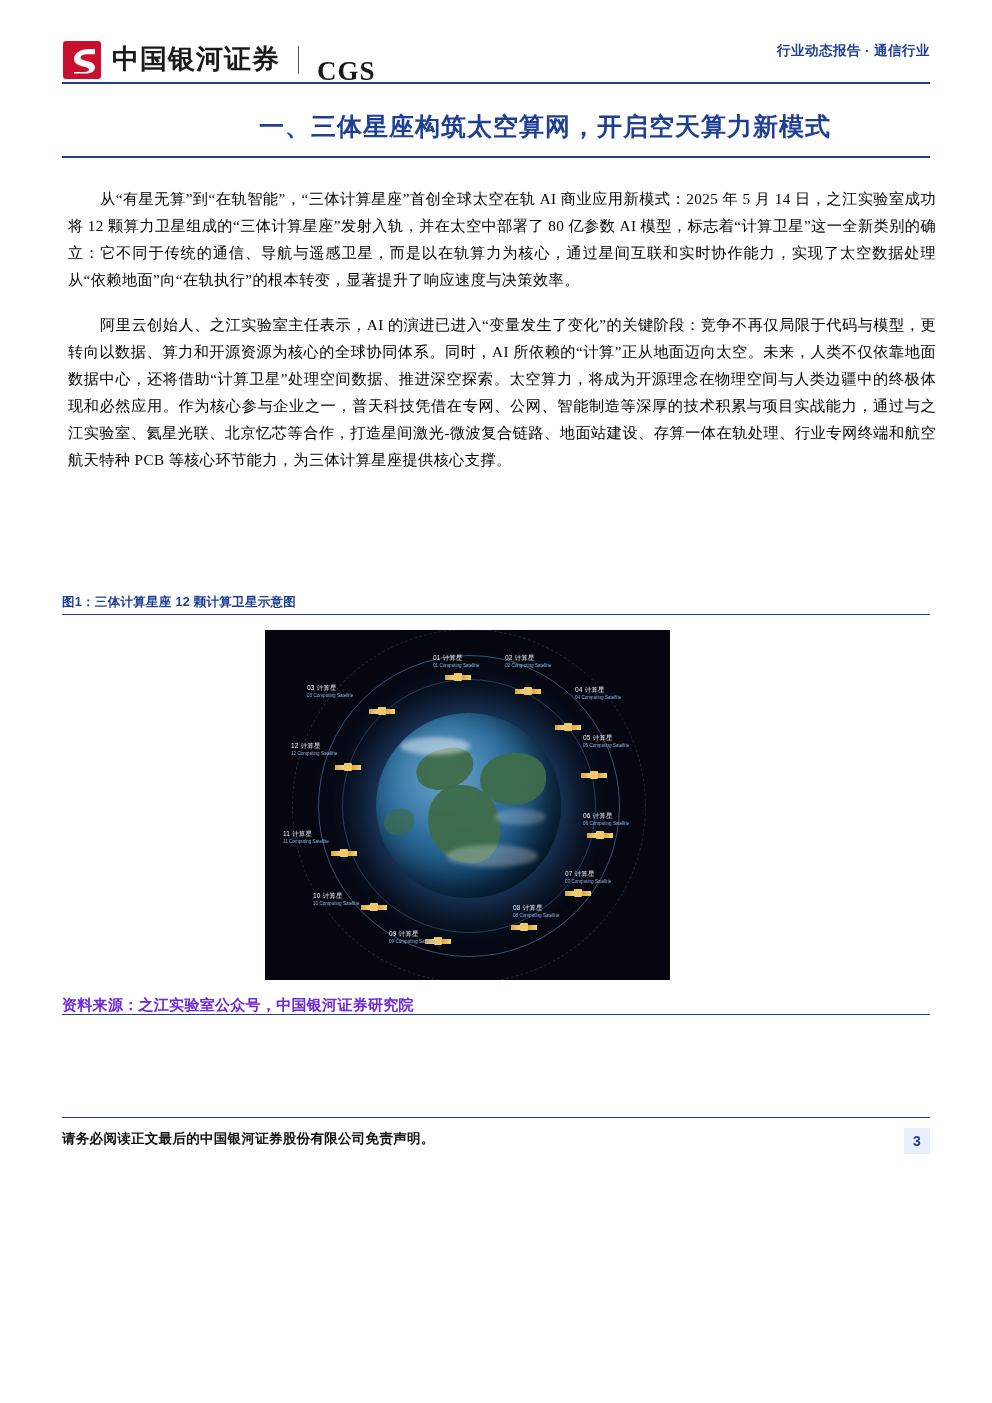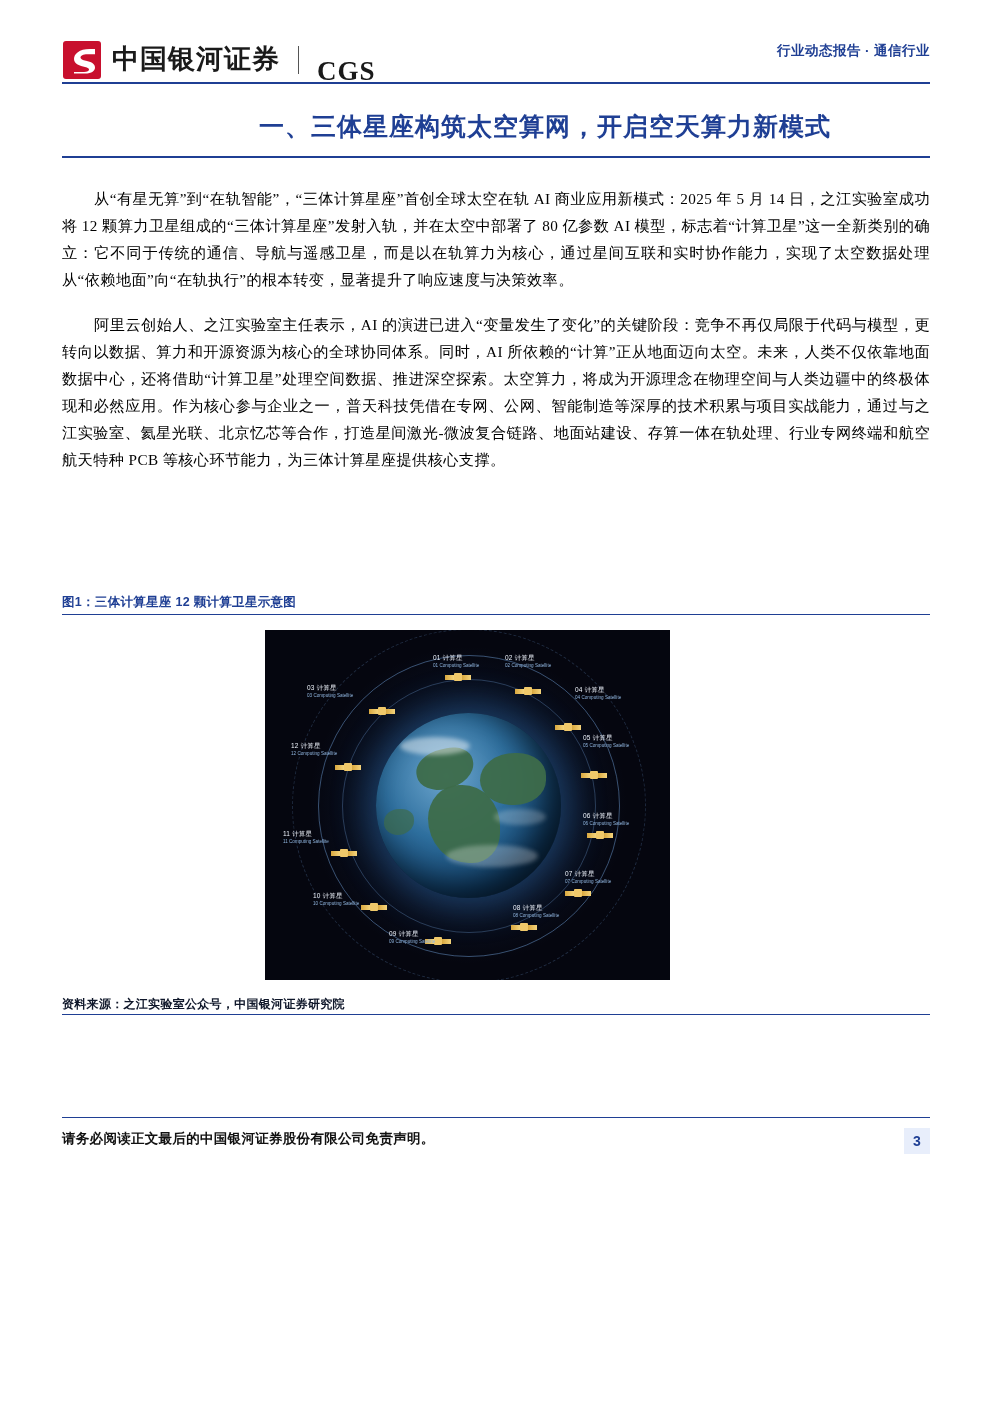--- a/index.html
+++ b/index.html
@@ -109,21 +109,21 @@
     left: 62px;
     right: 62px;
     top: 156px;
     height: 2px;
     background: #1f3f94;
   }
 
   
   .content {
     position: absolute;
-    left: 62px;
+    left: 68px;
     right: 62px;
     top: 185px;
     width: 868px;
   }
   p.para {
     margin: 0 0 18px 0;
     font-family: "Liberation Serif", "DejaVu Serif", serif;
     font-size: 15.2px;
     line-height: 27px;
     text-align: justify;
@@ -158,23 +158,23 @@
     width: 405px;
     height: 350px;
     background: #05060f;
     overflow: hidden;
   }
   .fig-source {
     position: absolute;
     left: 62px;
     top: 996px;
     font-family: Liberation Mono, monospace;
-    font-size: 12px;
-    font-weight: bold;
-    color: #0f172a;
+    font-size: 15px;
+    font-weight: bold;
+    color: #6d28d9;
     letter-spacing: 0.3px;
   }
   .fig-source-rule {
     position: absolute;
     left: 62px;
     right: 62px;
     top: 1014px;
     height: 1px;
     background: #1f3f94;
   }

